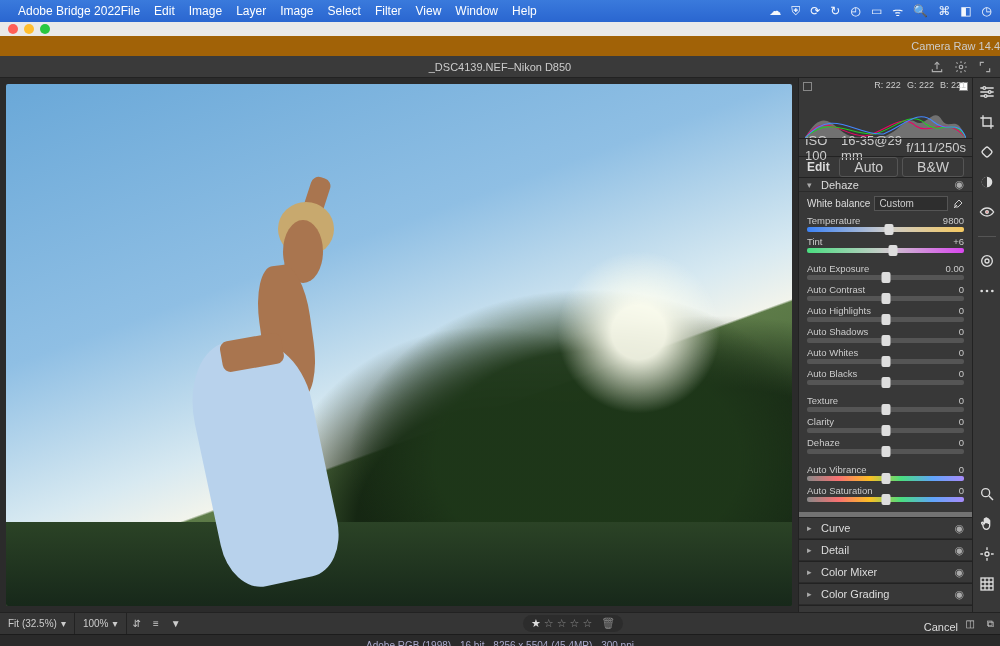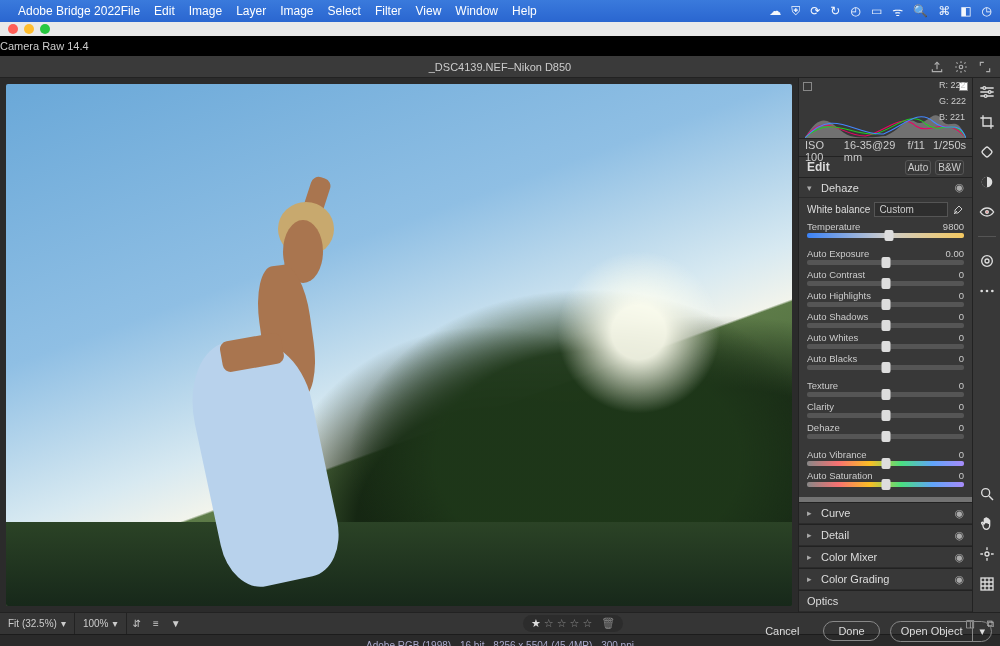--- a/index.html
+++ b/index.html
@@ -12,21 +12,21 @@
 .menubar .menu-item { margin-right: 14px; cursor: default; }
 .menubar .spacer { flex: 1; }
 .menubar .status-ico { margin-left: 10px; font-size: 12px; opacity: .95; }
 
 
 .traffic { height: 14px; background: #e9e9e9; display: flex; align-items: center; padding: 0 8px; gap: 6px; }
 .dot { width: 10px; height: 10px; border-radius: 50%; }
 .dot.red { background: #ff5f57; } .dot.yel { background: #ffbd2e; } .dot.grn { background: #28c840; }
 
 
-.acr-title { height: 20px; background: #000000; color: #ccc; display: flex; align-items: center; justify-content: flex-start; font-size: 11px; position: relative; }
+.acr-title { height: 20px; background: #a16207; color: #ccc; display: flex; align-items: center; justify-content: flex-end; font-size: 11px; position: relative; }
 
 
 .filebar { height: 22px; background: #3a3a3a; display: flex; align-items: center; justify-content: center; font-size: 11px; color: #ccc; position: relative; border-bottom: 1px solid #222; }
 .filebar .right-ico { position: absolute; right: 8px; top: 0; height: 22px; display: flex; align-items: center; gap: 10px; color: #ccc; }
 .ico-btn { cursor: pointer; opacity: .8; }
 
 
 .main { display: flex; height: 534px; }
 
 
@@ -53,32 +53,32 @@
 
 .tools { width: 28px; background: #383838; display: flex; flex-direction: column; align-items: center; padding-top: 6px; gap: 14px; border-left: 1px solid #222; }
 .tools .t { width: 16px; height: 16px; display:flex; align-items:center; justify-content:center; color:#ccc; font-size:13px; cursor:pointer; }
 .tools .sep { height: 1px; width: 18px; background:#555; margin: 2px 0; }
 
 
 .panel { width: 174px; background: #383838; border-left: 1px solid #222; display:flex; flex-direction:column; overflow:hidden; }
 
 
 .histo { height: 68px; position: relative; border-bottom: 1px solid #222; padding: 2px 6px 0; }
-.rgbrow { position:absolute; top:2px; right:6px; font-size:9px; color:#ccc; display:flex; gap:6px;flex-direction:column;}
+.rgbrow { position:absolute; top:2px; right:6px; font-size:9px; color:#ccc; display:flex; gap:6px;}
 .histsvg { width: 100%; height: 46px; display:block; margin-top:12px; }
 .clipbox { position:absolute; width:9px; height:9px; border:1px solid #888; }
 .clipbox.l { left:4px; top:4px;} .clipbox.r{ right:4px; top:4px; background:#fff;}
 
 
-.metarow { height: 18px; display:flex; align-items:flex-start; justify-content:space-between; font-size:11px; color:#ccc; padding:0 6px; border-bottom:1px solid #222;gap:8px; }
+.metarow { height: 18px; display:flex; align-items:center; justify-content:space-between; font-size:13px; color:#ccc; padding:0 6px; border-bottom:1px solid #222; }
 
 
 .edithdr { height:24px; display:flex; align-items:center; padding:0 8px; border-bottom:1px solid #222; }
 .edithdr .lbl{ font-weight:600; font-size:12px; flex:1; }
-.pill { font-size:10px; color:#ccc; padding:1px 2px; border:1px solid #555; border-radius:3px; margin-left:4px; cursor:pointer;}
+.pill { font-size:14px; color:#ccc; padding:1px 14px; border:1px solid #555; border-radius:3px; margin-left:4px; cursor:pointer;}
 
 
 .profilerow { height:24px; display:flex; align-items:center; gap:6px; padding:0 8px; border-bottom:1px solid #222; font-size:10px;}
 .profilerow select{ flex:1; background:#2e2e2e; color:#ccc; border:1px solid #555; font-size:10px; height:16px;}
 .gridico{ width:14px; height:14px; display:inline-block; }
 
 
 .sect { height:22px; display:flex; align-items:center; padding:0 8px; border-bottom:1px solid #2b2b2b; cursor:pointer; }
 .sect .chev{ width:10px; display:inline-block; color:#aaa; margin-right:4px; font-size:9px;}
 .sect .name{ flex:1; font-size:11px;}
@@ -111,21 +111,21 @@
 .bottombar .miscico{ padding:0 6px; cursor:pointer;}
 .bottombar .center{ flex:1; display:flex; justify-content:center; align-items:center; gap:2px;}
 .starbar{ display:flex; align-items:center; gap:3px; background:#2c2c2c; padding:2px 8px; border-radius:10px;}
 .star{ color:#888; font-size:11px; cursor:pointer;} .star.on{ color:#ddd;}
 .bottombar .rightico{ padding:0 6px; cursor:pointer; }
 
 
 .infoline{ height:22px; background:#2a2a2a; display:flex; align-items:center; justify-content:center; font-size:10px; color:#aac; text-decoration:underline; border-top:1px solid #1c1c1c;}
 
 
-.footer{ position:absolute; right:8px; bottom:2px; height:26px; display:flex; align-items:center; gap:10px;}
+.footer{ position:absolute; right:8px; bottom:2px; height:26px; display:flex; align-items:center; gap:21px;flex-direction:column;}
 .btn{ background:transparent; border:1px solid #888; color:#ddd; border-radius:12px; padding:3px 14px; font-size:11px; cursor:pointer;}
 .btn.plain{ border:none; }
 .btn.split{ display:flex; align-items:center; padding:0; overflow:hidden;}
 .btn.split span{ padding:3px 10px;}
 .btn.split .dd{ border-left:1px solid #888; padding:3px 6px;}
 
 svg{ display:block; }
 select { appearance: none; padding: 0 4px; }
 </style>
 </head>
@@ -262,20 +262,29 @@
 
       <div class="sliderrow">
         <div class="lblrow">
             <span>Temperature</span>
             <span class="valbox">9800</span>
           </div>
         <div class="track temp">
             <div class="thumb" style="left:52%"></div>
           </div>
       </div>
+      <div class="sliderrow">
+        <div class="lblrow">
+            <span>Tint</span>
+            <span class="valbox">+6</span>
+          </div>
+        <div class="track tint">
+            <div class="thumb" style="left:55%"></div>
+          </div>
+      </div>
       <div class="gap"></div>
       <div class="sliderrow">
         <div class="lblrow">
             <span>Auto Exposure</span>
             <span class="valbox">0.00</span>
           </div>
         <div class="track">
             <div class="thumb" style="left:50%"></div>
           </div>
       </div>

